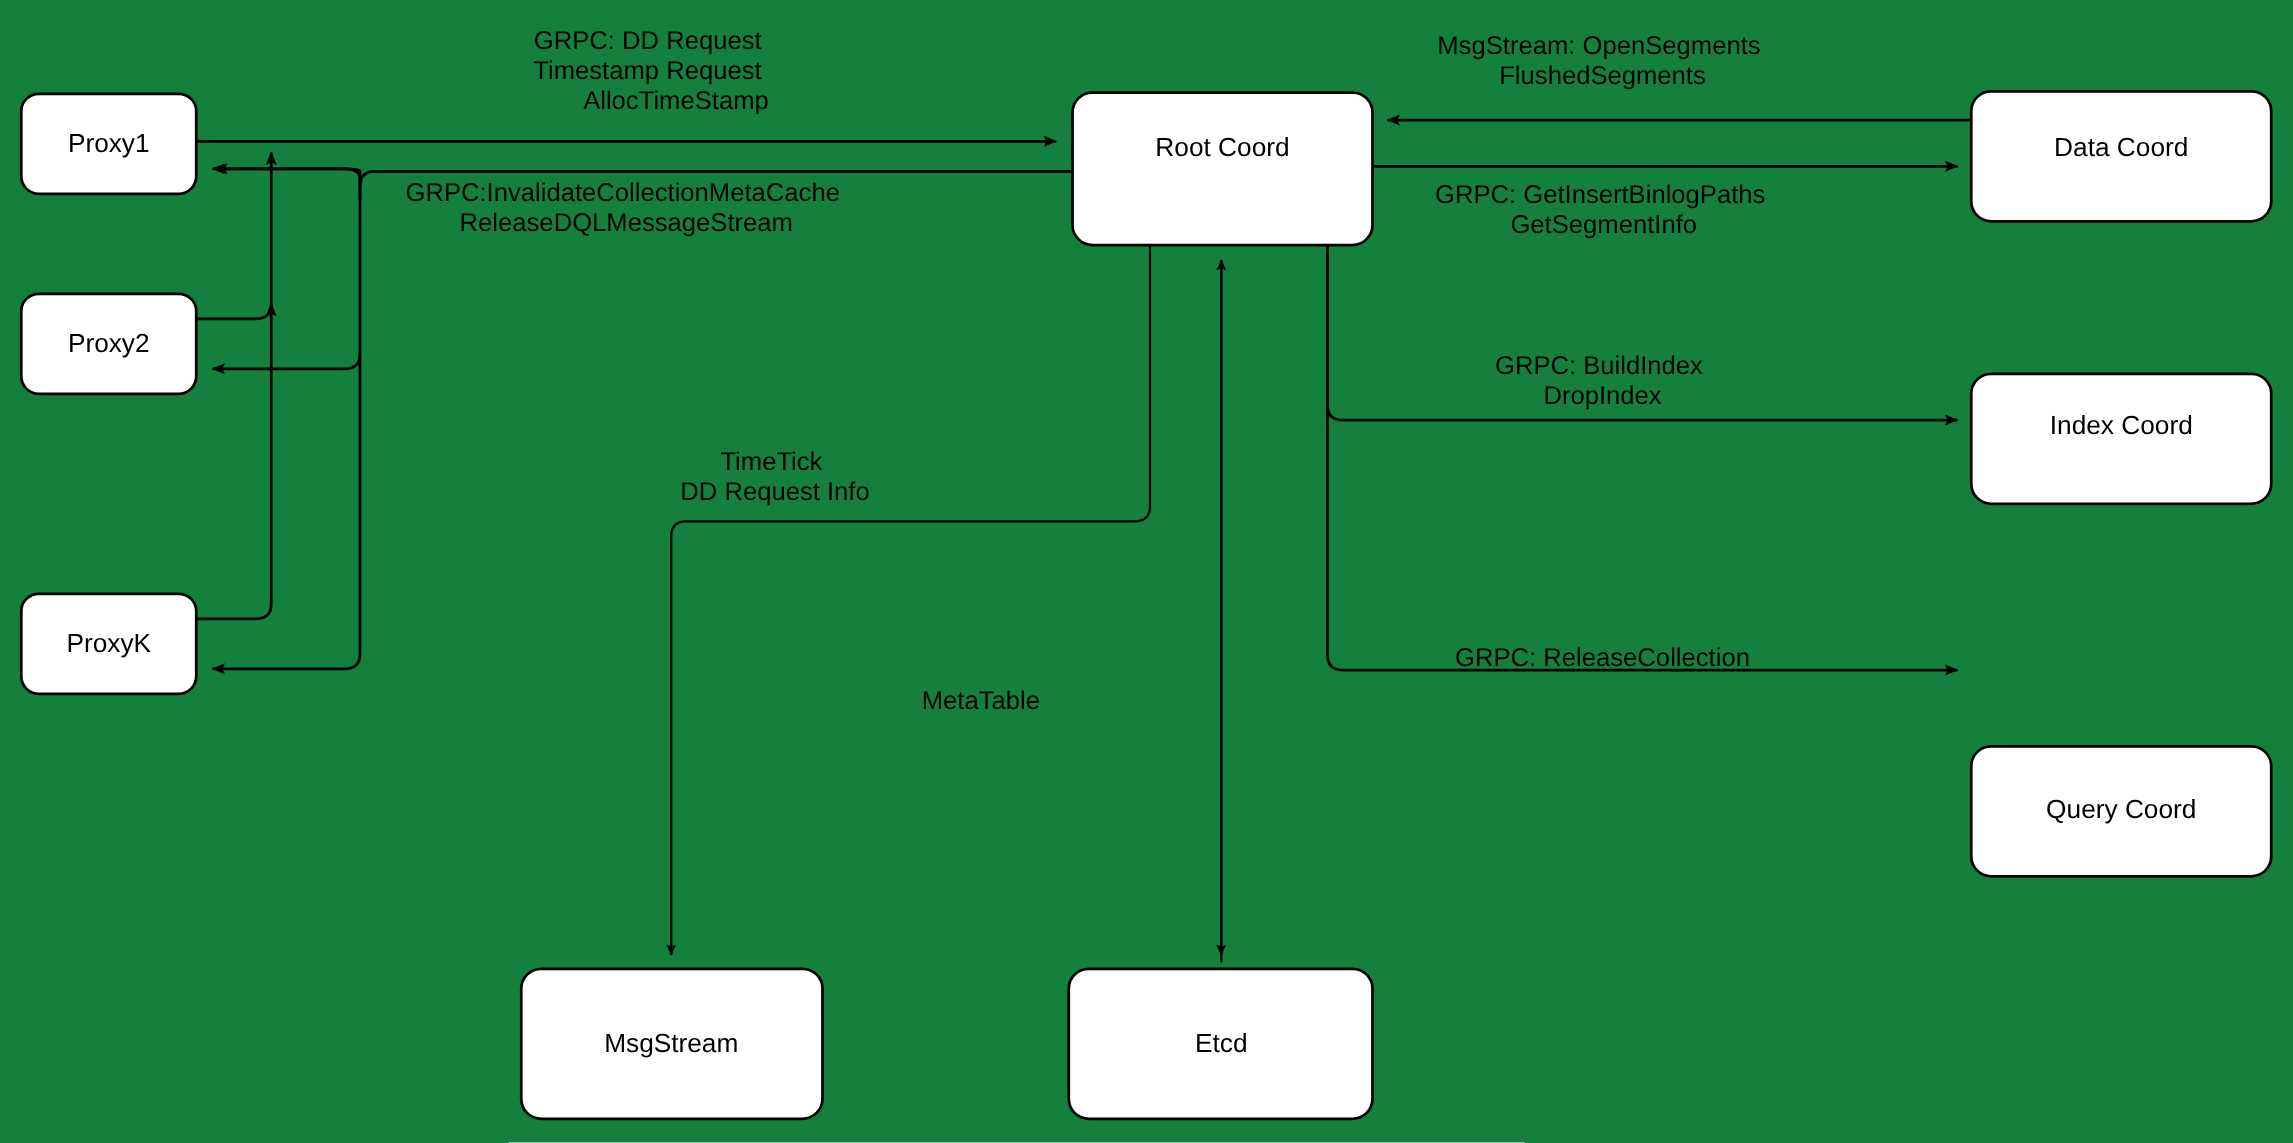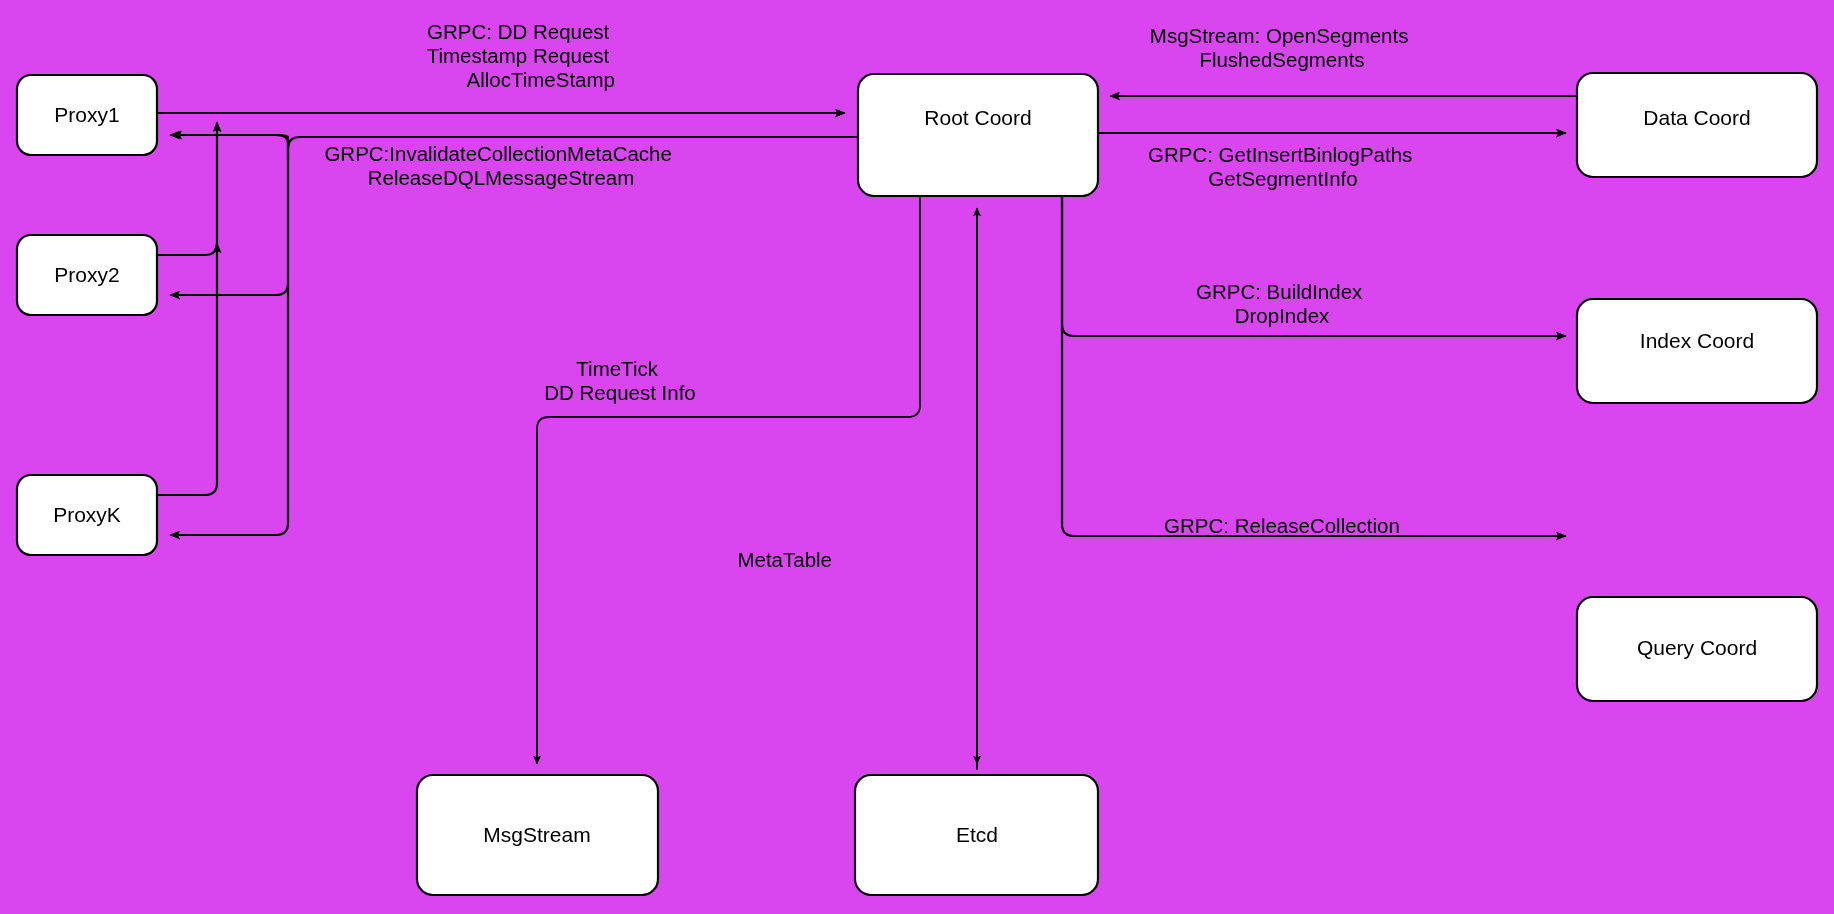--- a/index.html
+++ b/index.html
@@ -7,21 +7,21 @@
     padding: 0;
     background: #ffffff;
   }
   body {
     font-family: "Liberation Sans", sans-serif;
   }
   #diagram-root {
     position: relative;
     width: 1834px;
     height: 914px;
-    background: #d946ef;
+    background: #15803d;
     overflow: hidden;
   }
   svg.diagram {
     display: block;
     width: 1834px;
     height: 914px;
   }
   .node-rect {
     fill: #ffffff;
     stroke: #000000;

